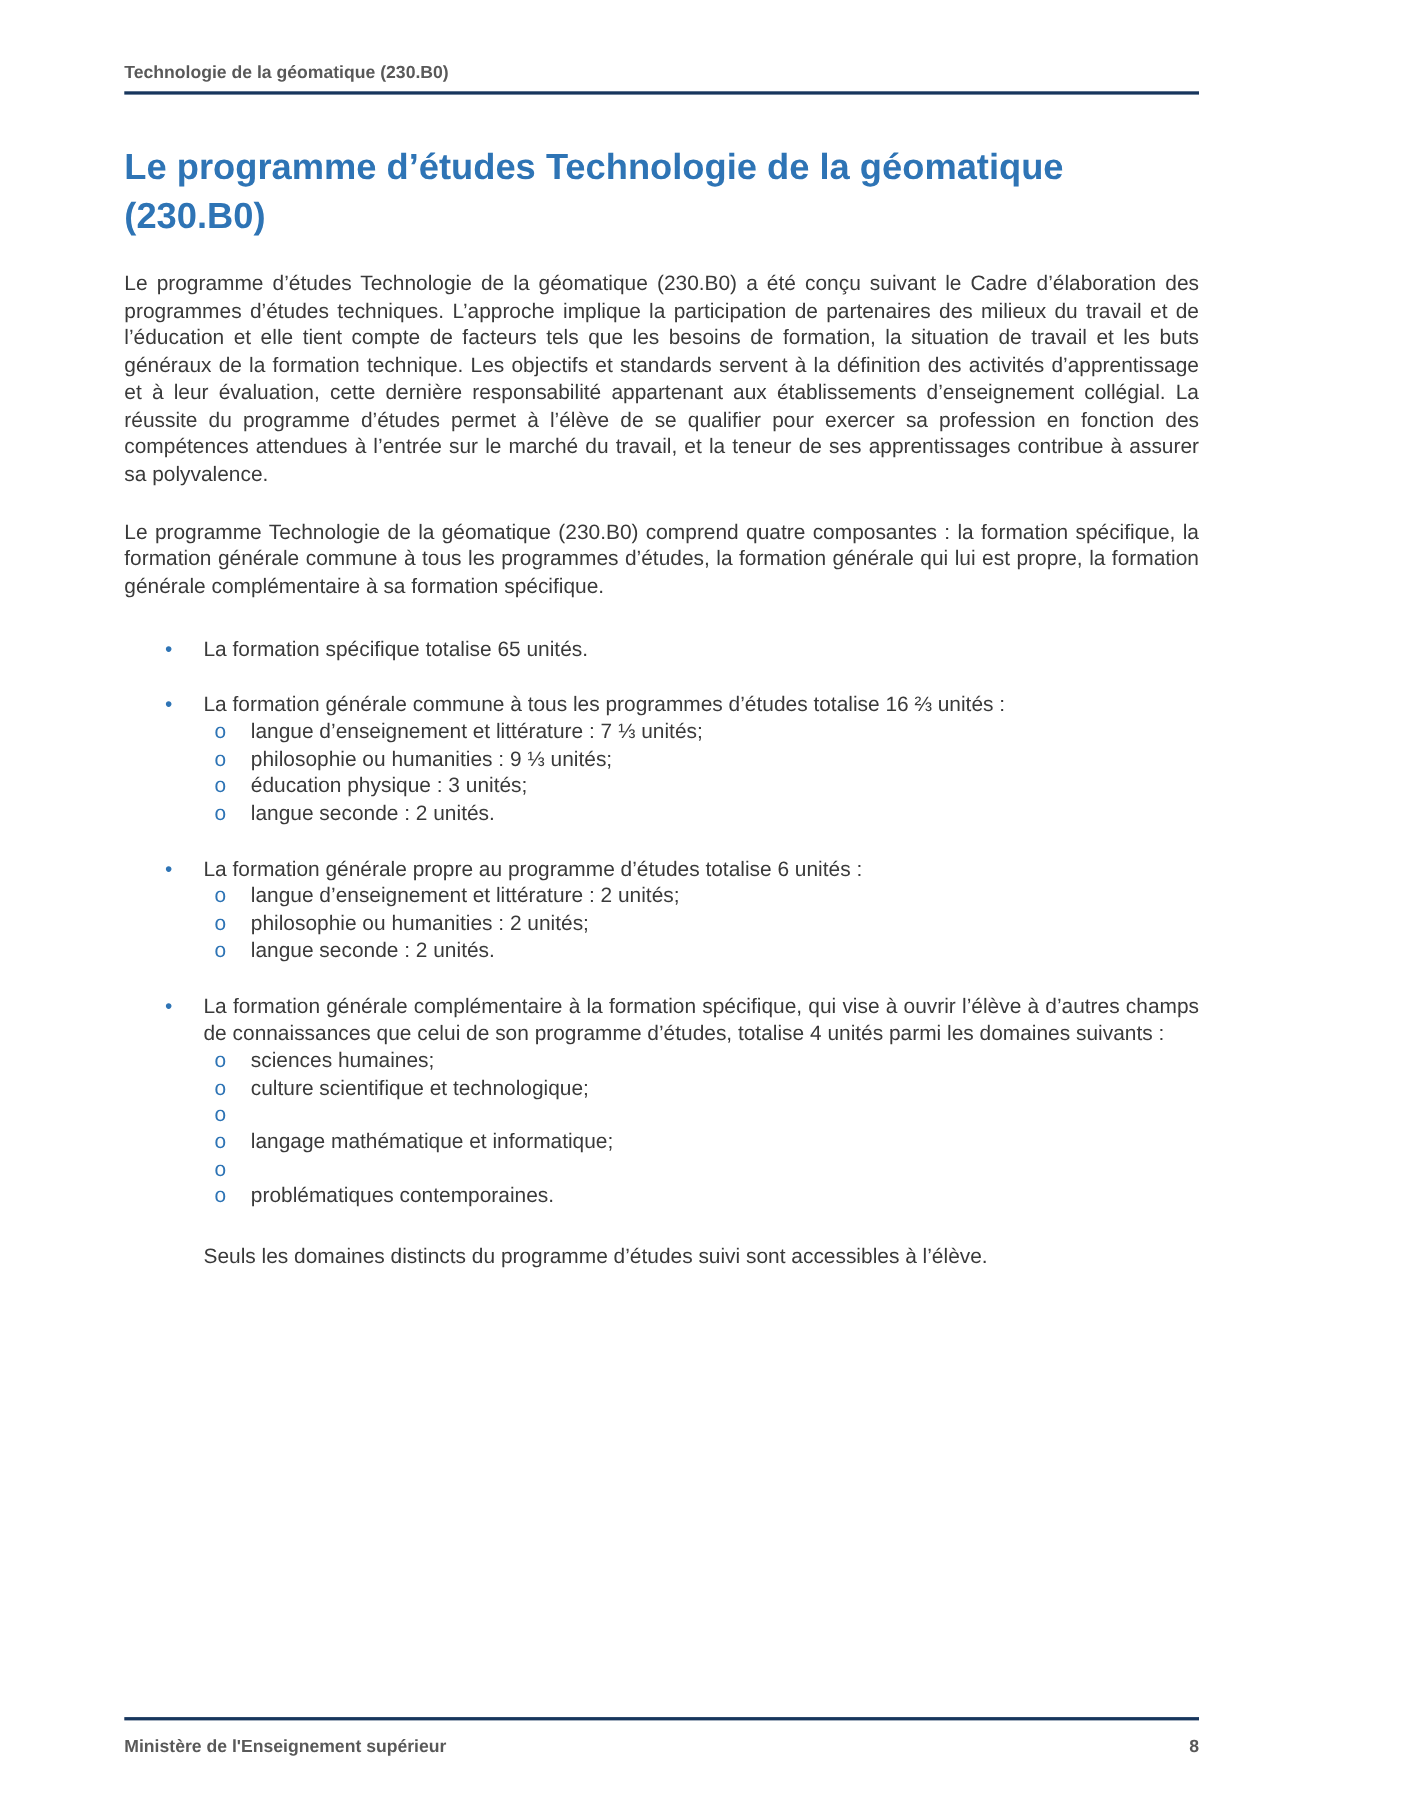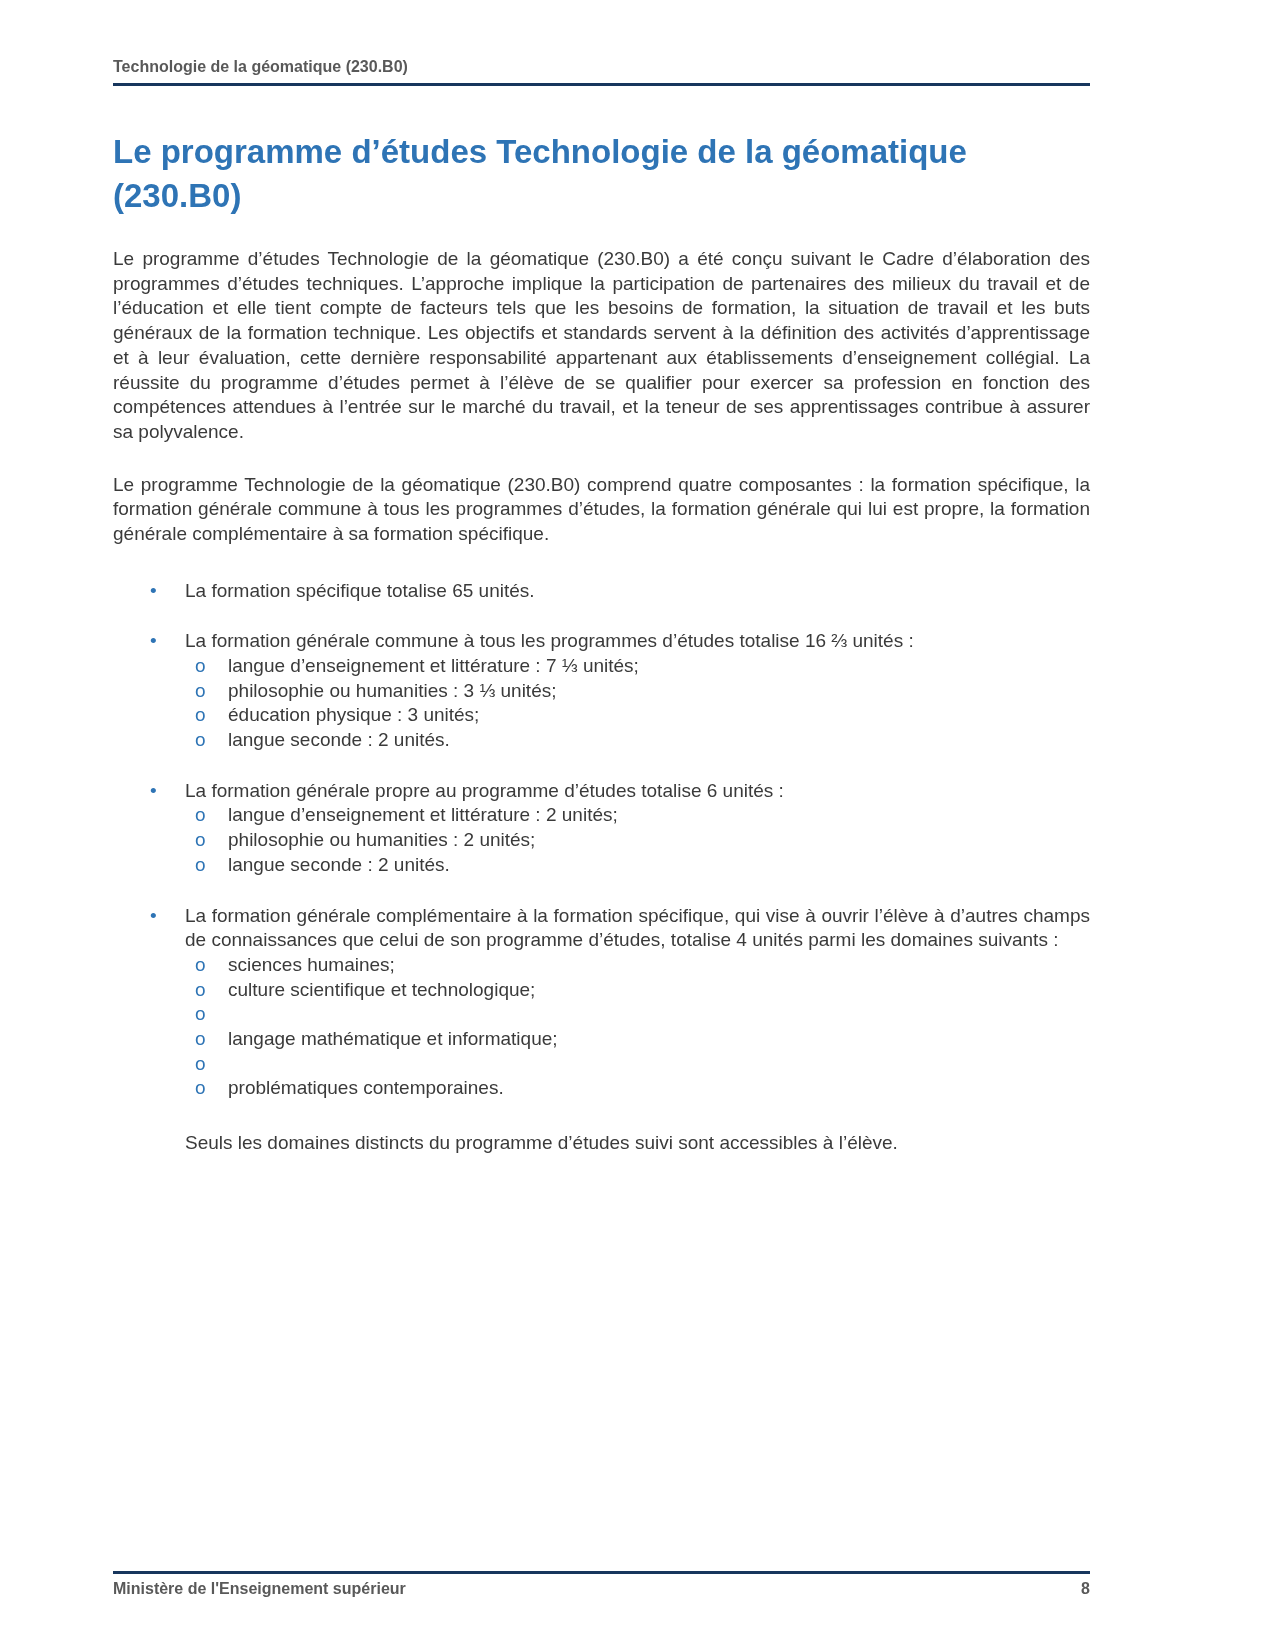--- a/index.html
+++ b/index.html
@@ -77,21 +77,21 @@
     line-height: 1.3;
     margin: 30px 0 0 72px;
     text-align: justify;
   }
   .page-footer {
     position: absolute;
     left: 113px;
     right: 185px;
     bottom: 52px;
     border-top: 3px solid #17365d;
-    padding-top: 6px;
+    padding-top: 16px;
     display: flex;
     justify-content: space-between;
     align-items: baseline;
     font-size: 16px;
     font-weight: bold;
     color: #595959;
   }
 </style>
 </head>
 <body>
@@ -117,21 +117,21 @@
       <div class="bullet-item">
         <span class="bullet-marker">•</span>
         <div class="bullet-text">La formation générale commune à tous les programmes d’études totalise 16 ⅔ unités :</div>
       </div>
       <div class="sub-item">
         <span class="sub-marker">o</span>
         <div class="sub-text">langue d’enseignement et littérature : 7 ⅓ unités;</div>
       </div>
       <div class="sub-item">
         <span class="sub-marker">o</span>
-        <div class="sub-text">philosophie ou humanities : 3 ⅓ unités;</div>
+        <div class="sub-text">philosophie ou humanities : 9 ⅓ unités;</div>
       </div>
       <div class="sub-item">
         <span class="sub-marker">o</span>
         <div class="sub-text">éducation physique : 3 unités;</div>
       </div>
       <div class="sub-item">
         <span class="sub-marker">o</span>
         <div class="sub-text">langue seconde : 2 unités.</div>
       </div>
 

